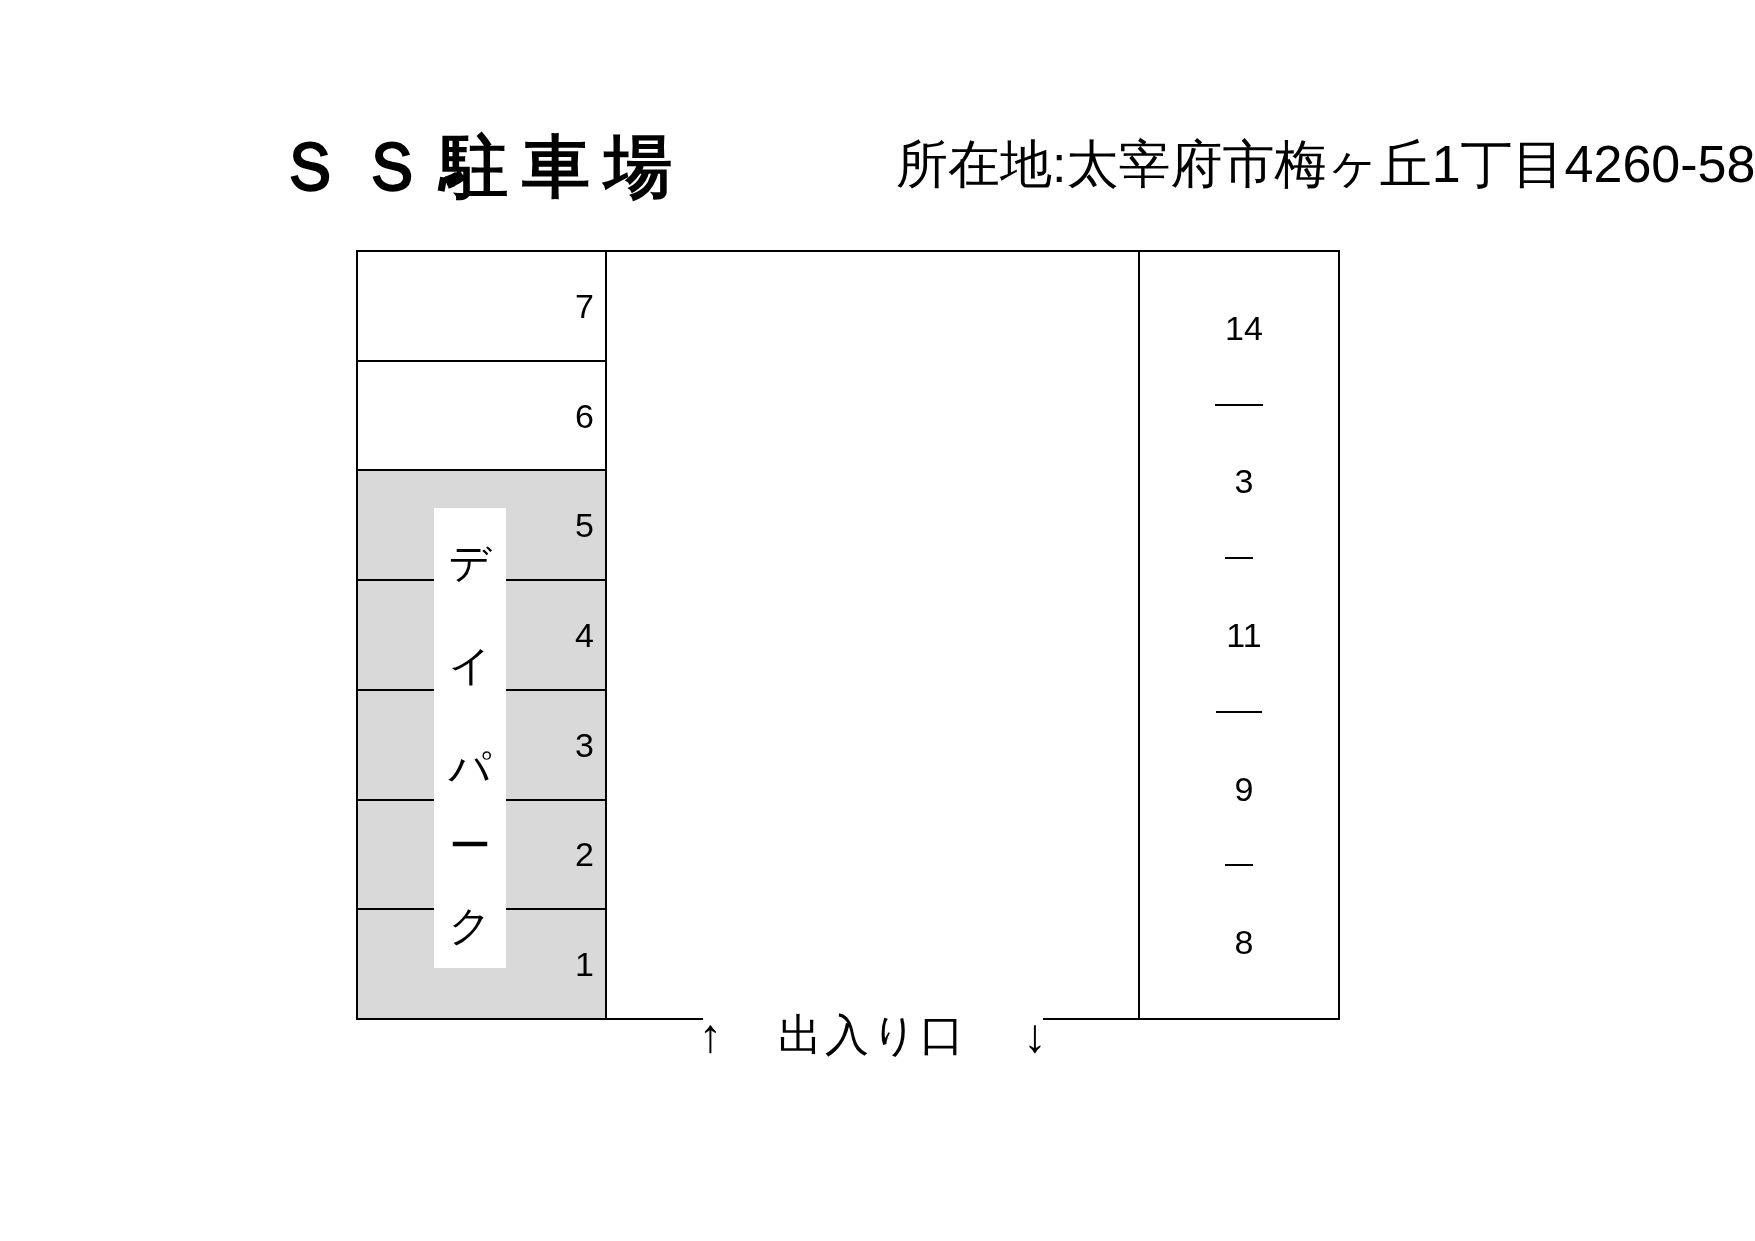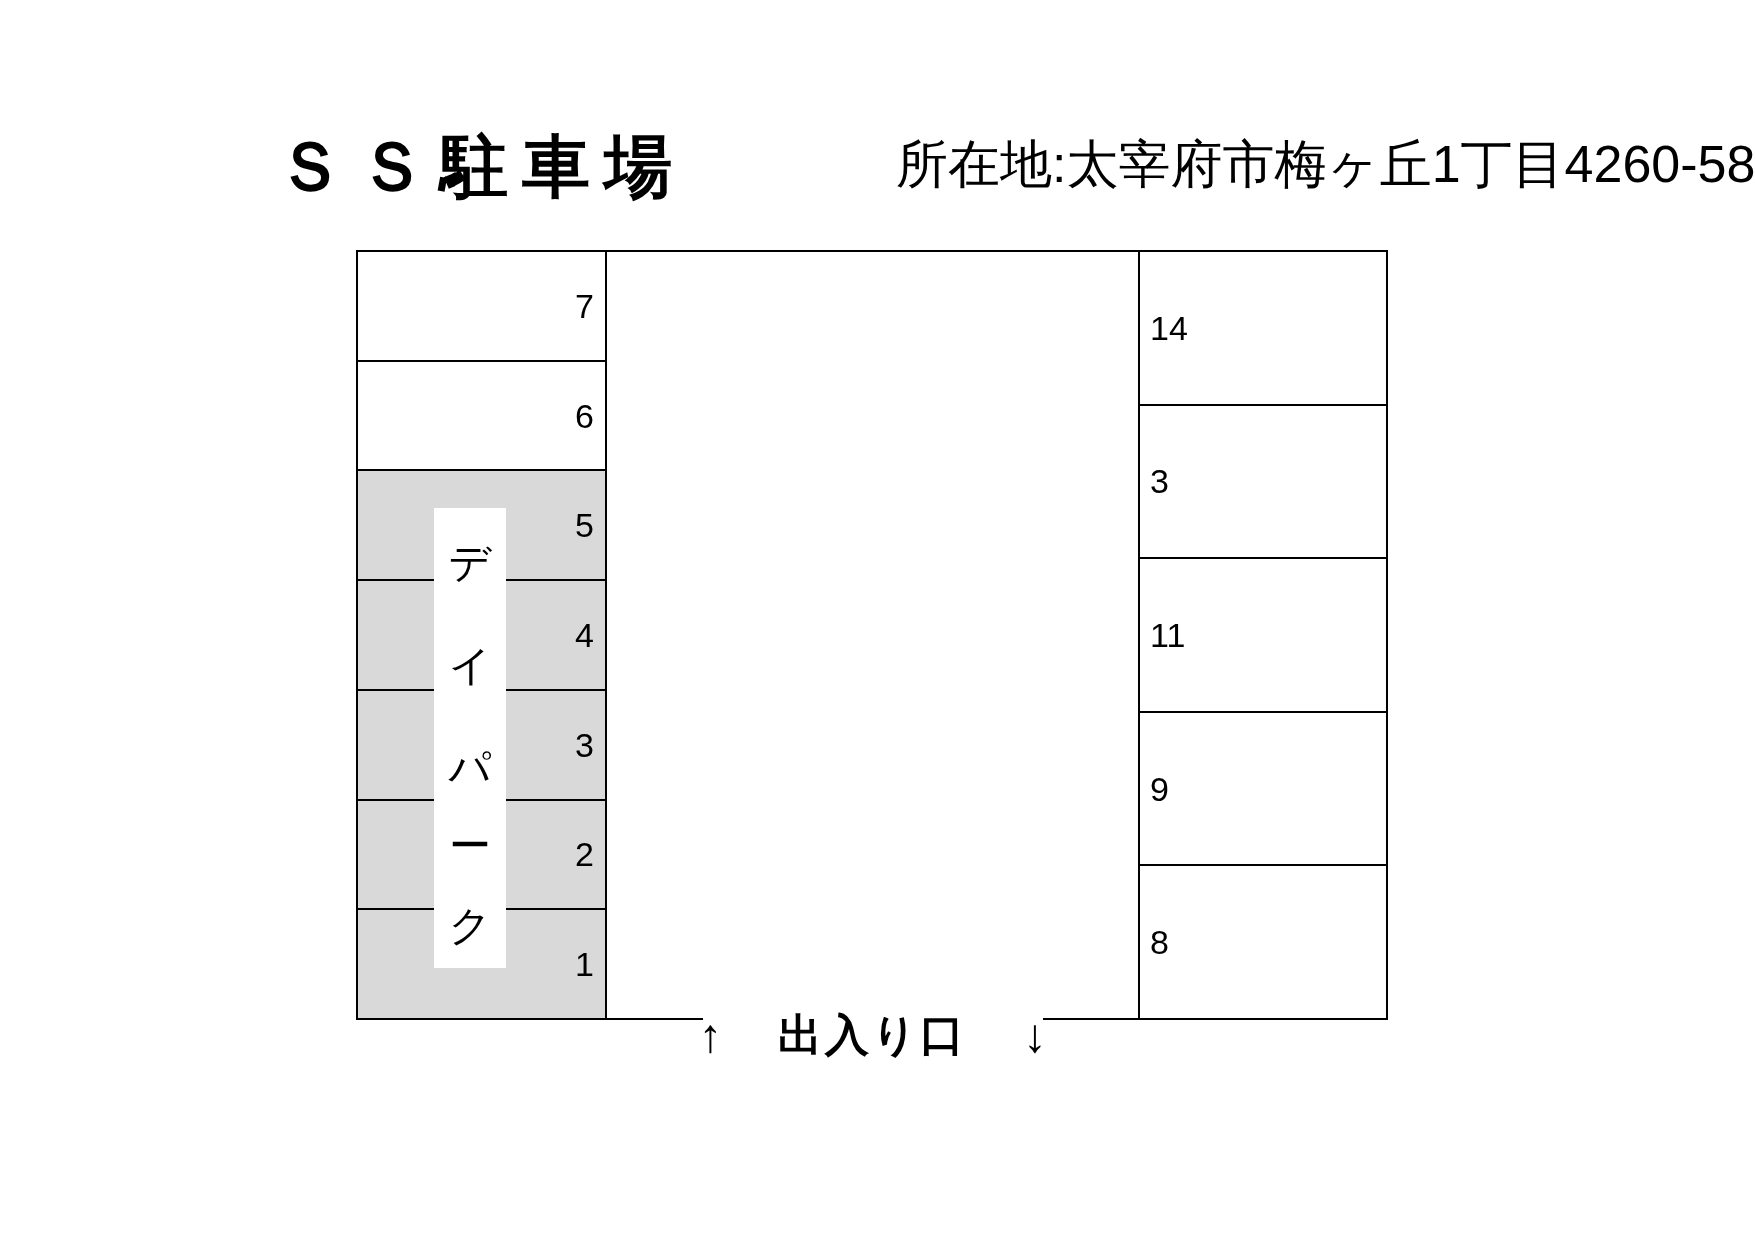--- a/index.html
+++ b/index.html
@@ -37,21 +37,21 @@
     top: 250px;
     height: 770px;
     box-sizing: border-box;
     border: 2px solid #000000;
     background: #ffffff;
     display: flex;
     flex-direction: column;
     z-index: 1;
   }
   .col-left  { left: 356px; width: 251px; }
-  .col-right { left: 1138px; width: 250px; }
+  .col-right { left: 1138px; width: 202px; align-items: center; }
   .space {
     flex: 1;
     box-sizing: border-box;
     border-bottom: 2px solid #000000;
     display: flex;
     align-items: center;
     font-size: 34px;
     line-height: 1;
   }
   .space:last-child { border-bottom: none; }
@@ -100,21 +100,20 @@
     justify-content: center;
     gap: 56px;
     z-index: 1;
   }
   .entrance .arrow { font-size: 47px; line-height: 1; }
   .entrance .entrance-label {
     font-size: 44px;
     line-height: 1;
     letter-spacing: 3px;
     white-space: nowrap;
-    font-weight: bold;
   }
 </style>
 </head>
 <body>
 
 <div class="page">
 
   <div class="title">ＳＳ駐車場</div>
   <div class="address">所在地:太宰府市梅ヶ丘1丁目4260-58</div>
 

